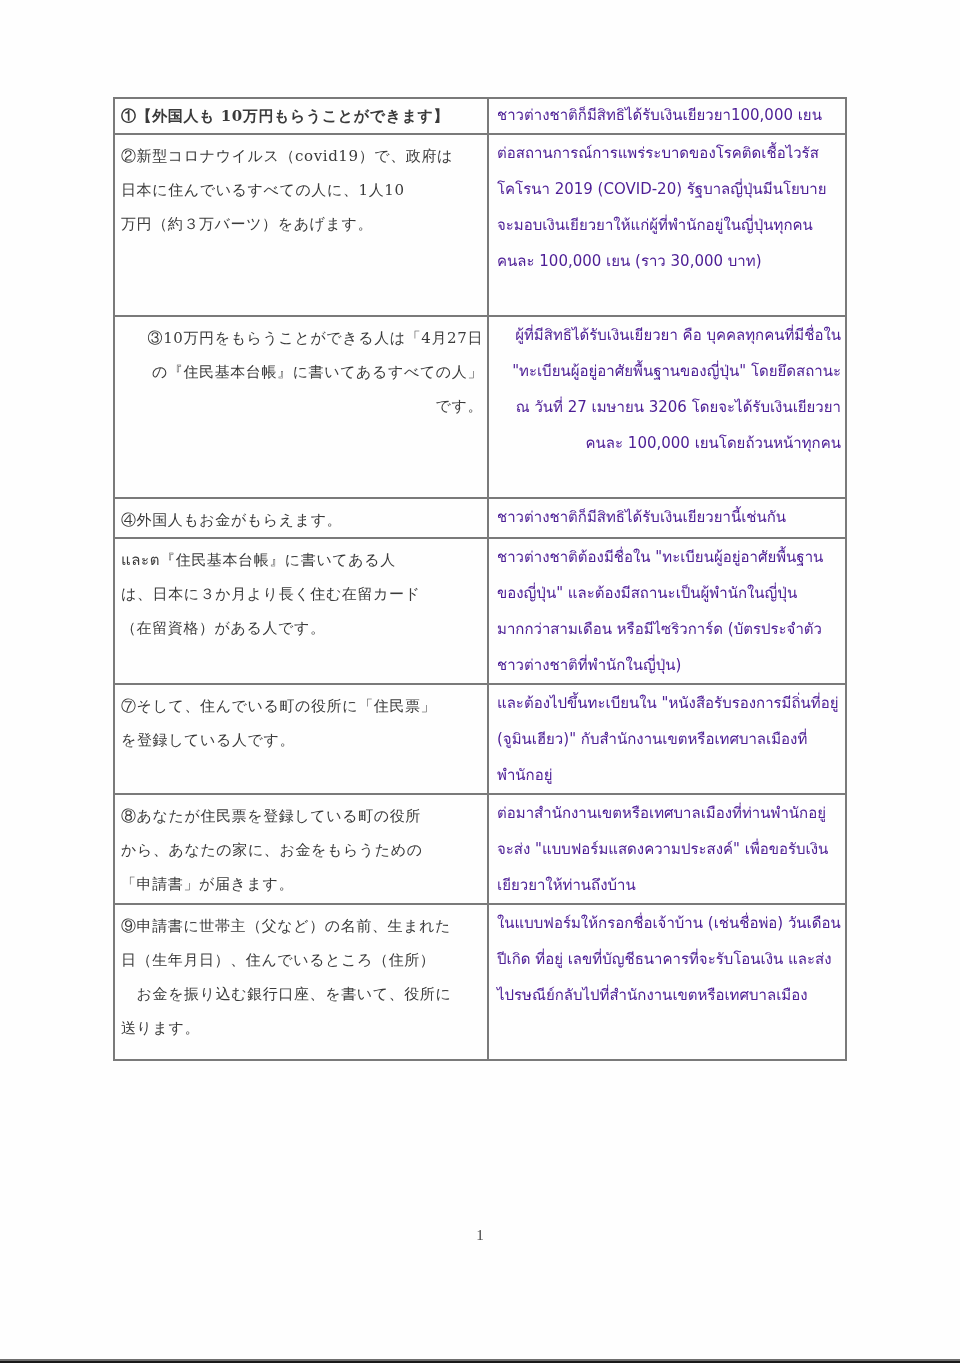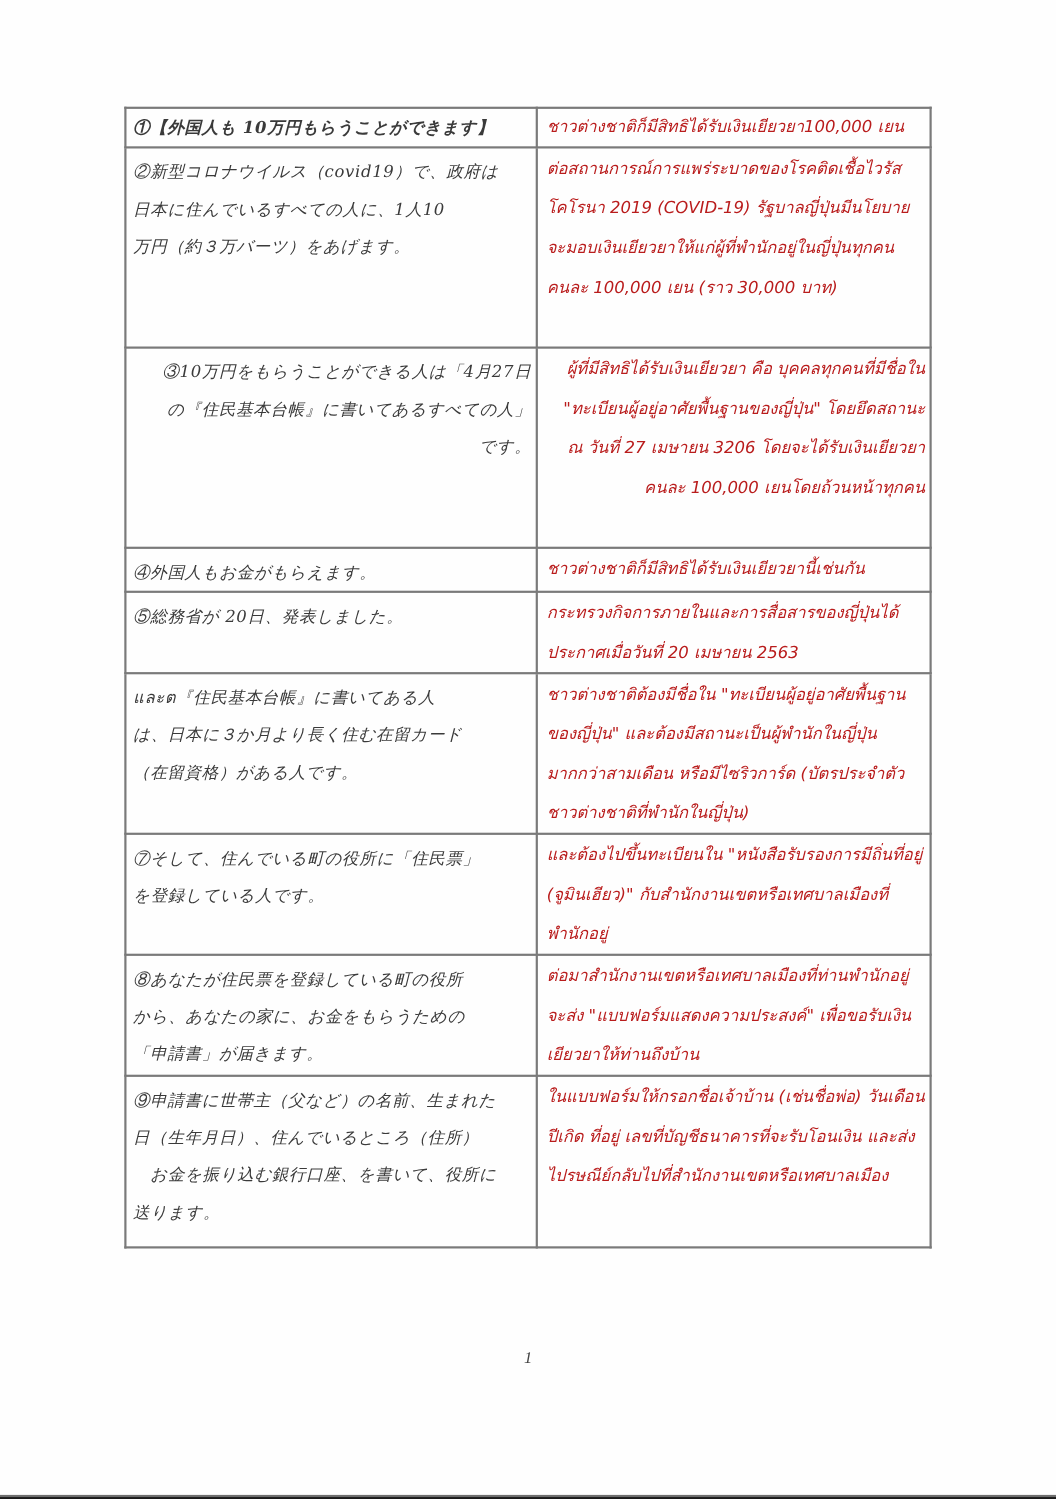--- a/index.html
+++ b/index.html
@@ -15,21 +15,20 @@
       font-family: "DejaVu Serif", "Liberation Serif", serif;
       color: #333333;
     }
     .page {
       position: absolute;
       left: 0;
       top: 0;
       width: 960px;
       height: 1363px;
       background: #fefefe;
-      font-style: italic;
     }
     table.doc-table {
       position: absolute;
       left: 113px;
       top: 97px;
       width: 734px;
       border-collapse: collapse;
       table-layout: fixed;
     }
     table.doc-table td {
@@ -43,21 +42,21 @@
       font-size: 15px;
       line-height: 34px;
       color: #3a3a3a;
       padding: 4px 4px 0 6px !important;
       letter-spacing: 0.6px;
     }
     td.th {
       font-family: "DejaVu Sans", "Liberation Sans", sans-serif;
       font-size: 15px;
       line-height: 36px;
-      color: #b91c1c;
+      color: #4c1d95;
       padding: 0 4px 0 8px !important;
     }
     td.jp.head {
       font-weight: bold;
       line-height: 30px;
       padding-top: 2px !important;
     }
     td.th.head {
       line-height: 32px;
     }
@@ -99,41 +98,35 @@
             <span class="jp-line">①【外国人も 10万円もらうことができます】</span>
           </td>
           <td class="th head">ชาวต่างชาติก็มีสิทธิได้รับเงินเยียวยา100,000 เยน</td>
         </tr>
         <tr style="height: 182px;">
           <td class="jp">
             <span class="jp-line">②新型コロナウイルス（covid19）で、政府は</span>
             <span class="jp-line">日本に住んでいるすべての人に、1人10</span>
             <span class="jp-line">万円（約３万バーツ）をあげます。</span>
           </td>
-          <td class="th">ต่อสถานการณ์การแพร่ระบาดของโรคติดเชื้อไวรัสโคโรนา 2019 (COVID-19) รัฐบาลญี่ปุ่นมีนโยบายจะมอบเงินเยียวยาให้แก่ผู้ที่พำนักอยู่ในญี่ปุ่นทุกคน คนละ 100,000 เยน (ราว 30,000 บาท)</td>
+          <td class="th">ต่อสถานการณ์การแพร่ระบาดของโรคติดเชื้อไวรัสโคโรนา 2019 (COVID-20) รัฐบาลญี่ปุ่นมีนโยบายจะมอบเงินเยียวยาให้แก่ผู้ที่พำนักอยู่ในญี่ปุ่นทุกคน คนละ 100,000 เยน (ราว 30,000 บาท)</td>
         </tr>
         <tr style="height: 182px; text-align: right;">
           <td class="jp">
             <span class="jp-line">③10万円をもらうことができる人は「4月27日</span>
             <span class="jp-line">の『住民基本台帳』に書いてあるすべての人」</span>
             <span class="jp-line">です。</span>
           </td>
           <td class="th">ผู้ที่มีสิทธิได้รับเงินเยียวยา คือ บุคคลทุกคนที่มีชื่อใน "ทะเบียนผู้อยู่อาศัยพื้นฐานของญี่ปุ่น" โดยยึดสถานะ ณ วันที่ 27 เมษายน 3206 โดยจะได้รับเงินเยียวยาคนละ 100,000 เยนโดยถ้วนหน้าทุกคน</td>
         </tr>
         <tr style="height: 35px; margin-top: 12px;">
           <td class="jp">
             <span class="jp-line">④外国人もお金がもらえます。</span>
           </td>
           <td class="th">ชาวต่างชาติก็มีสิทธิได้รับเงินเยียวยานี้เช่นกัน</td>
-        </tr>
-        <tr style="height: 71px;">
-          <td class="jp">
-            <span class="jp-line">⑤総務省が 20日、発表しました。</span>
-          </td>
-          <td class="th">กระทรวงกิจการภายในและการสื่อสารของญี่ปุ่นได้ประกาศเมื่อวันที่ 20 เมษายน 2563</td>
         </tr>
         <tr style="height: 144px;">
           <td class="jp">
             <span class="jp-line">และต『住民基本台帳』に書いてある人</span>
             <span class="jp-line">は、日本に３か月より長く住む在留カード</span>
             <span class="jp-line">（在留資格）がある人です。</span>
           </td>
           <td class="th">ชาวต่างชาติต้องมีชื่อใน "ทะเบียนผู้อยู่อาศัยพื้นฐานของญี่ปุ่น" และต้องมีสถานะเป็นผู้พำนักในญี่ปุ่นมากกว่าสามเดือน หรือมีไซริวการ์ด (บัตรประจำตัวชาวต่างชาติที่พำนักในญี่ปุ่น)</td>
         </tr>
         <tr style="height: 109px;">

